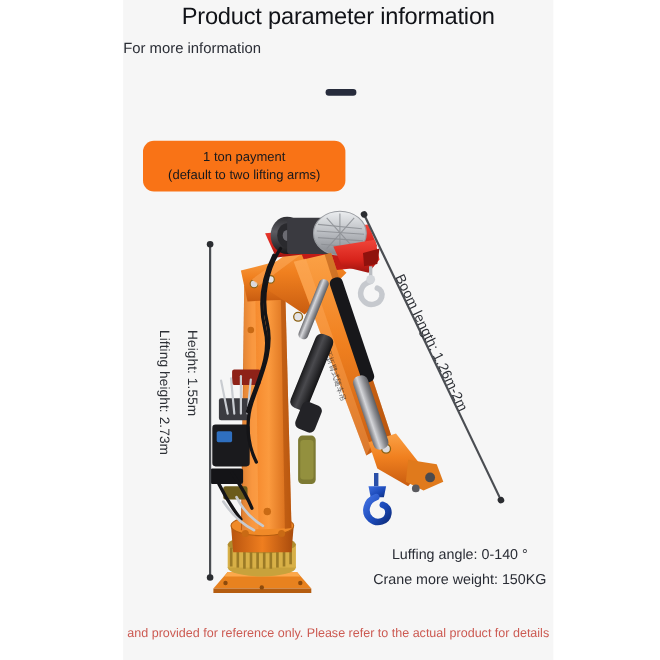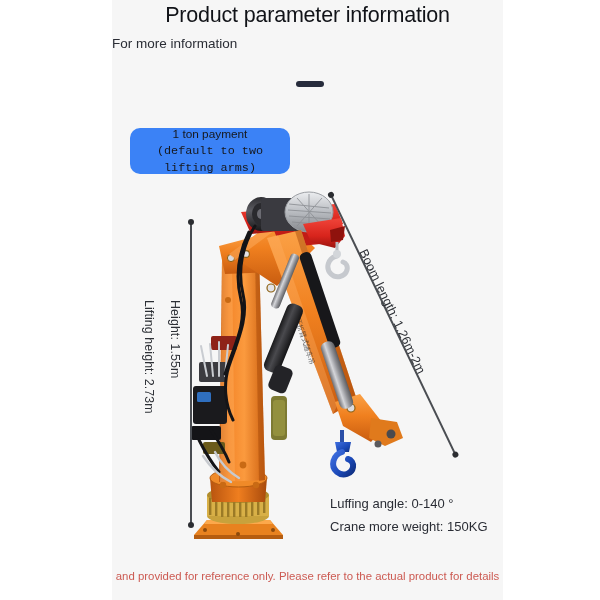--- a/index.html
+++ b/index.html
@@ -63,36 +63,36 @@
     height: 6px;
     border-radius: 3px;
     background: #272c3c;
   }
 
   
   .badge {
     position: absolute;
     left: 130px;
     top: 128px;
-    width: 160px;
+    width: 184px;
     height: 46px;
-    background: #3b82f6;
+    background: #f97316;
     border-radius: 10px;
     box-sizing: border-box;
     display: flex;
     flex-direction: column;
     align-items: center;
     justify-content: center;
     color: #16181d;
     font-size: 11.8px;
     line-height: 17px;
     text-align: center;
   }
   .badge .b1 { font-weight: 400; }
-  .badge .b2 { font-weight: 400; font-family: Liberation Mono, monospace; }
+  .badge .b2 { font-weight: 400; }
 
   
   .dim-vline {
     position: absolute;
     left: 190px;
     top: 222px;
     width: 1.6px;
     height: 303px;
     background: #4a4d52;
   }
@@ -153,20 +153,21 @@
     color: #2d3036;
     letter-spacing: 0.1px;
   }
 
   
   .specs {
     position: absolute;
     left: 330px;
     top: 492px;
     width: 176px;
+    text-align: center;
     font-size: 13px;
     color: #2a2d35;
     line-height: 23px;
   }
 
   
   .note {
     position: absolute;
     left: 112px;
     top: 567px;

